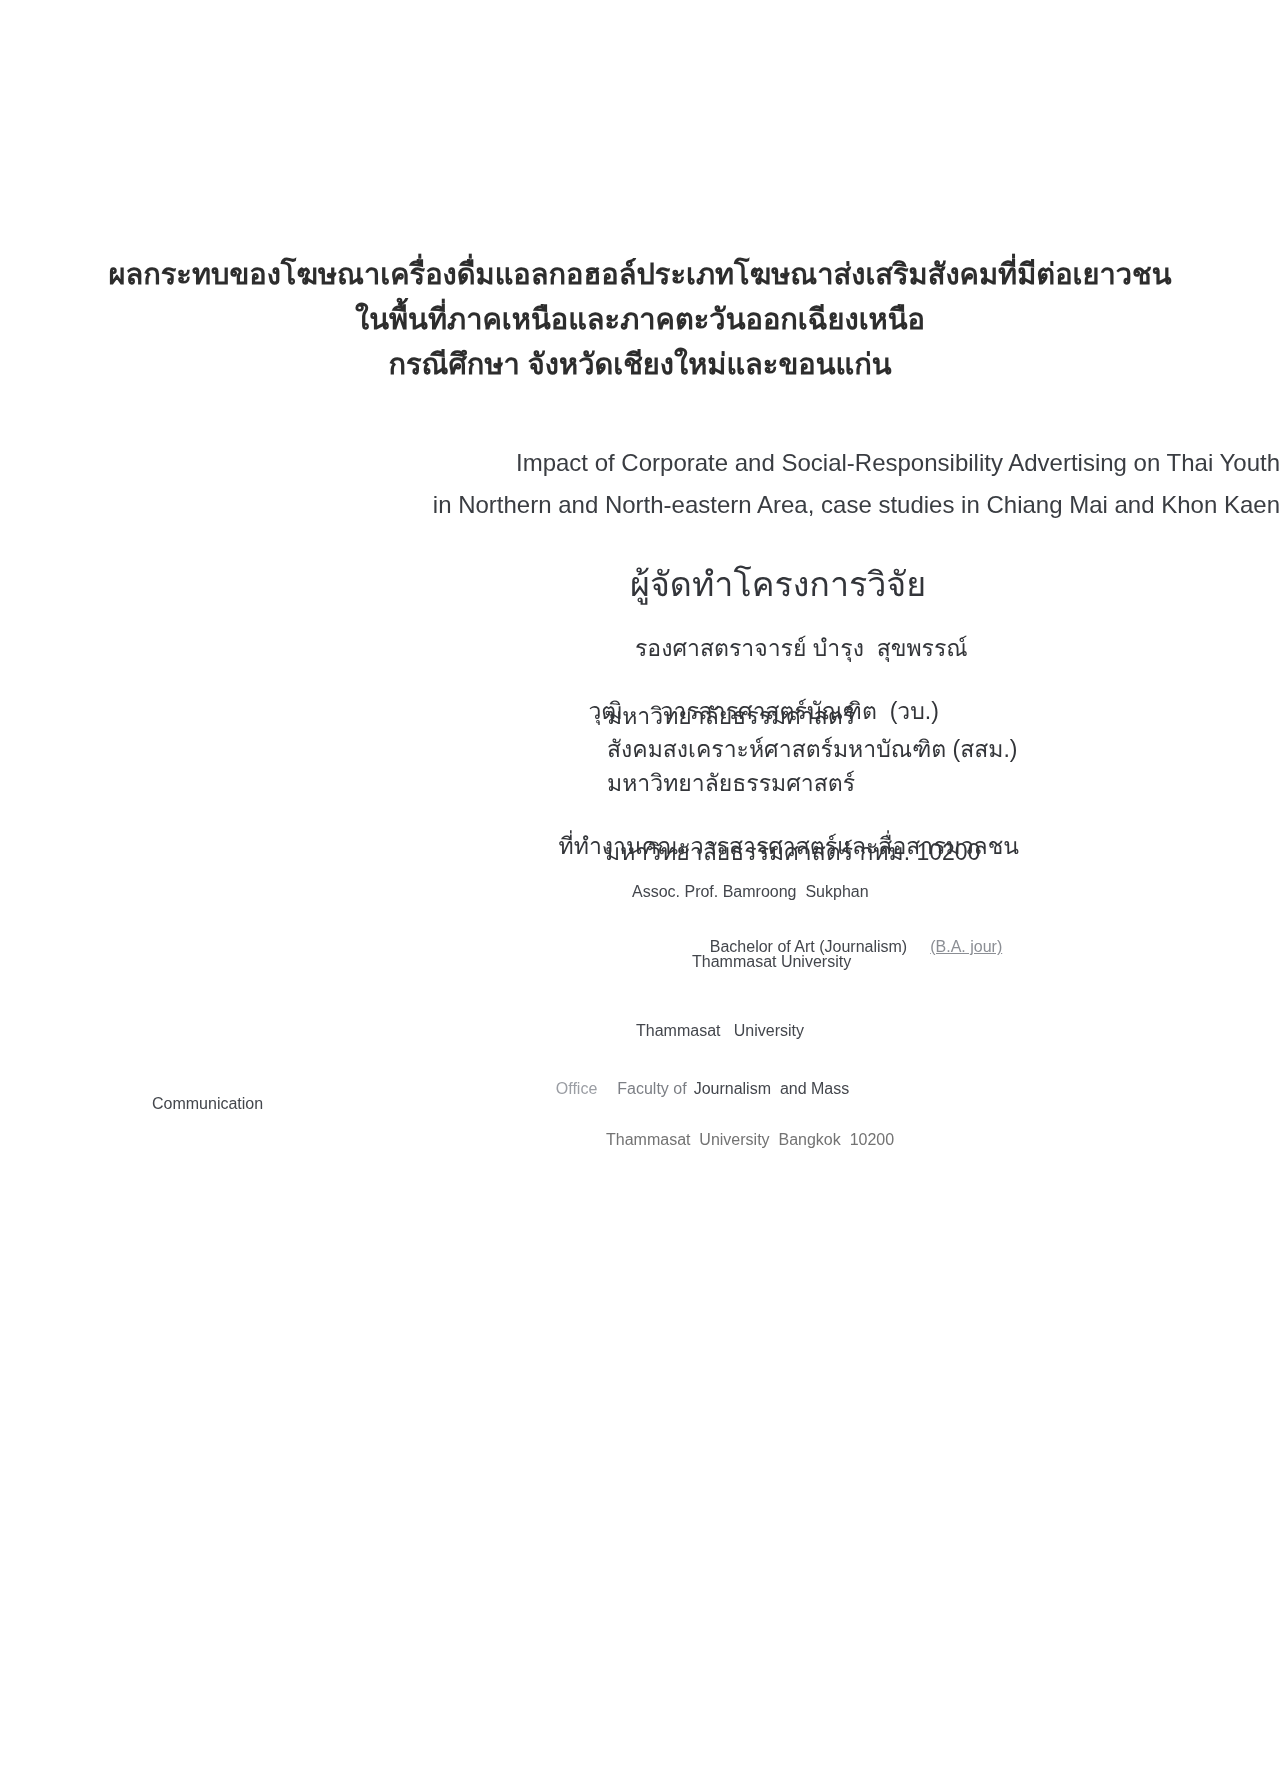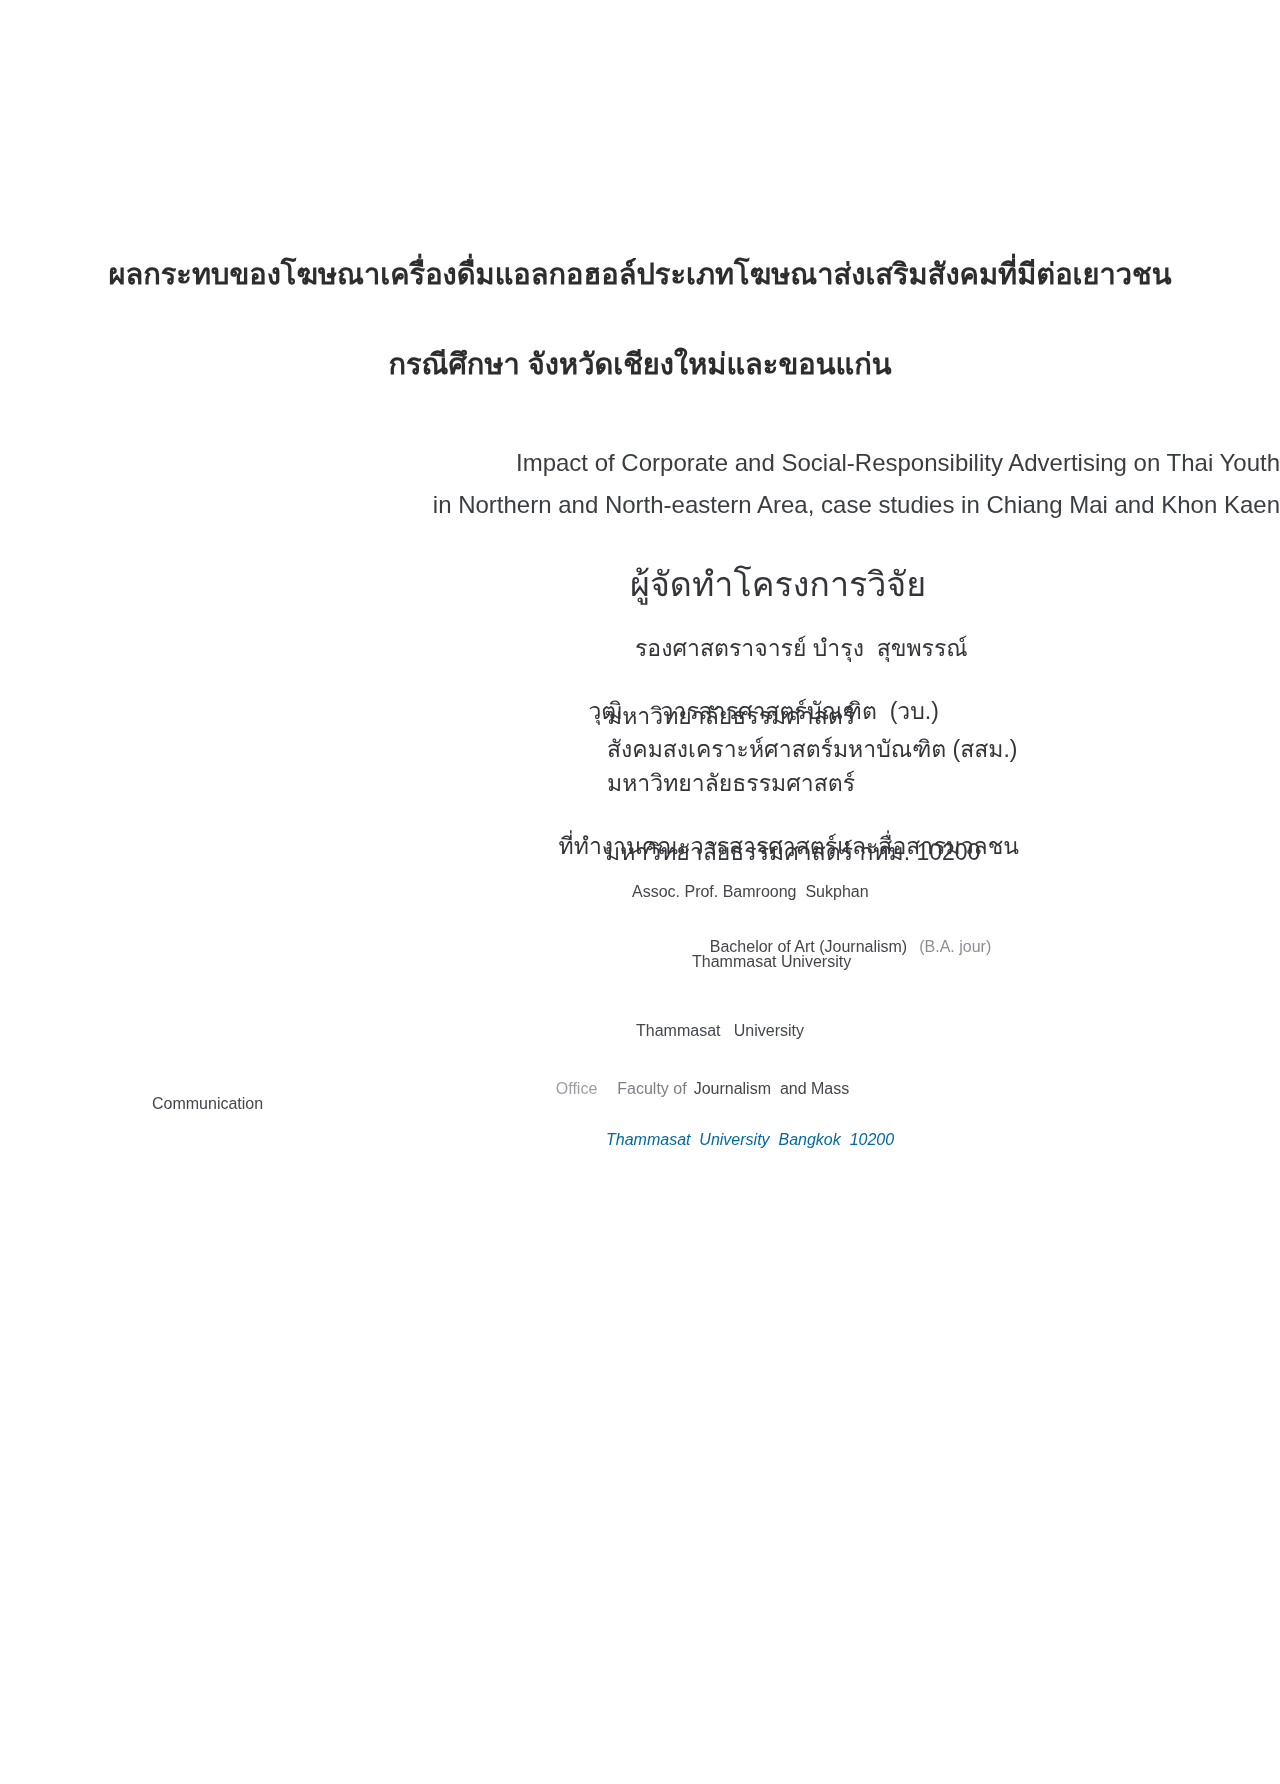--- a/index.html
+++ b/index.html
@@ -55,34 +55,35 @@
     font-size: 23px;
     color: #333539;
   }
   
   .enbody {
     font-size: 16px;
     color: #43464c;
   }
   .lbl-gap-s { display: inline-block; min-width: 72px; }
   .lbl-gap-o { display: inline-block; min-width: 74px; }
-  .seg-gap { margin-left: 12px; }
+  .seg-gap { margin-left: 23px; text-decoration: underline; }
   .seg-gap-sm { margin-left: 7px; }
   .seg-gap-lg { margin-left: 20px; }
   .c-gray { color: #8b8e94; }
   .c-midgray { color: #7c7f85; }
   .c-light { color: #9b9ea4; }
-  .c-soft { color: #0369a1; font-style: italic; }
+  .c-soft { color: #737373; }
 </style>
 </head>
 <body>
 
 <div class="page">
 
   <div class="ln thai-title-line tt1">ผลกระทบของโฆษณาเครื่องดื่มแอลกอฮอล์ประเภทโฆษณาส่งเสริมสังคมที่มีต่อเยาวชน</div>
+  <div class="ln thai-title-line tt2">ในพื้นที่ภาคเหนือและภาคตะวันออกเฉียงเหนือ</div>
   <div class="ln thai-title-line tt3">กรณีศึกษา จังหวัดเชียงใหม่และขอนแก่น</div>
 
   <div class="ln en-title-line et1">Impact of Corporate and Social-Responsibility Advertising on Thai Youth</div>
   <div class="ln en-title-line et2">in Northern and North-eastern Area, case studies in Chiang Mai and Khon Kaen</div>
 
   <div class="ln section-heading">ผู้จัดทำโครงการวิจัย</div>
 
   <div class="ln thbody" style="top:634px; left:635px;text-align:center;">รองศาสตราจารย์ บำรุง  สุขพรรณ์</div>
 
   <div class="ln thbody" style="top:668px; left:563px;">

